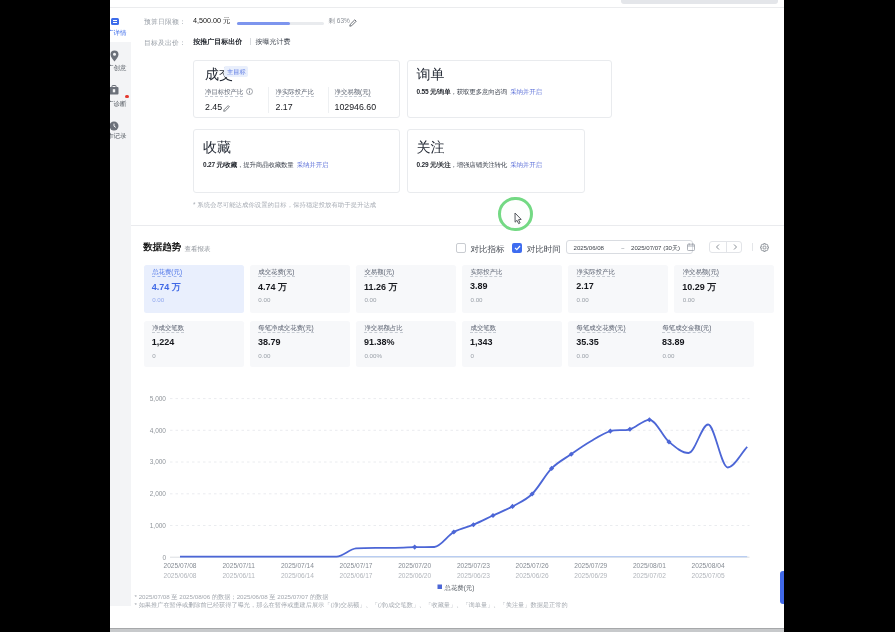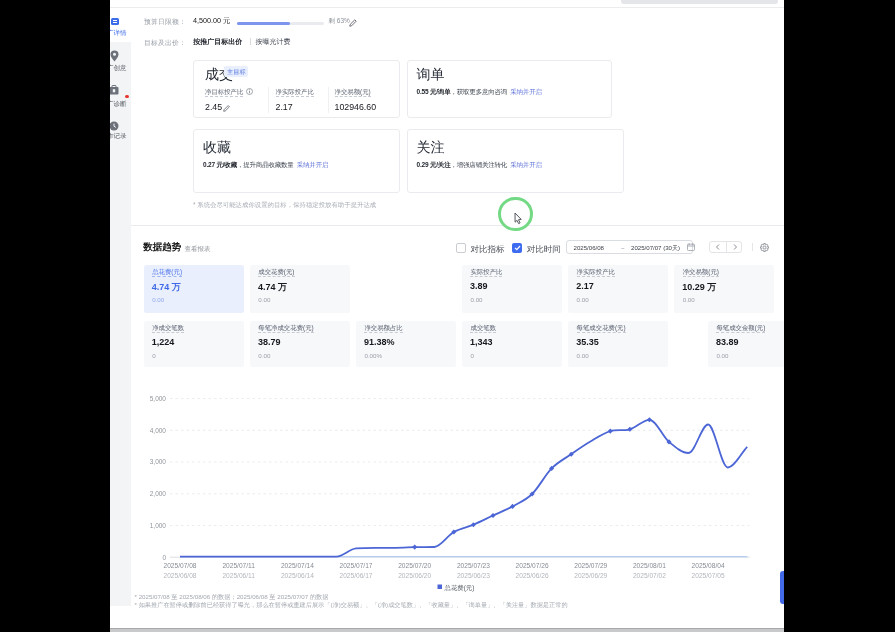--- a/index.html
+++ b/index.html
@@ -97,21 +97,21 @@
 <div class="card" style="left:297px;top:59.5px;width:205px;height:58px">
   <div class="ctitle" style="left:8.5px">询单</div>
   <div class="cbody" style="top:27.5px"><b>0.55 元/询单</b>，获取更多意向咨询 <span class="link">采纳并开启</span></div>
 </div>
 
 <div class="card" style="left:83px;top:129px;width:207px;height:63.5px">
   <div class="ctitle" style="left:9px;top:8.5px">收藏</div>
   <div class="cbody" style="left:9px;top:30.5px"><b>0.27 元/收藏</b>，提升商品收藏数量 <span class="link">采纳并开启</span></div>
 </div>
 
-<div class="card" style="left:297px;top:129px;width:217px;height:63.5px">
+<div class="card" style="left:297px;top:129px;width:178px;height:63.5px">
   <div class="ctitle" style="left:8.5px;top:8.5px">关注</div>
   <div class="cbody" style="top:30.5px"><b>0.29 元/关注</b>，增强店铺关注转化 <span class="link">采纳并开启</span></div>
 </div>
 <div class="ab" style="left:83px;top:200.5px;font-size:6.4px;color:#a8adb5">* 系统会尽可能达成你设置的目标，保持稳定投放有助于提升达成</div>
 
 <div class="ab" style="left:21px;top:225.3px;width:652.5px;height:1px;background:#eaebee"></div>
 <div class="ab" style="left:388.3px;top:196.8px;width:34.5px;height:34.5px;border-radius:50%;border:3.6px solid #74d984;background:#fdfefd;z-index:5"></div>
 <svg class="ab" style="left:403.5px;top:211.5px;z-index:6" width="9" height="13" viewBox="0 0 9 13">
       <path d="M1 1l6.2 6.4-2.7.3 1.6 3.2-1.5.7-1.6-3.3-1.9 1.9z" fill="#fdfdfd" stroke="#55595f" stroke-width="1"></path>
     </svg>
@@ -151,20 +151,25 @@
 <div class="tile t1" style="left:33.8px;top:265px;height:48px">
       <div class="tl"><span>总花费(元)</span></div>
       <div class="tv">4.74 万</div>
       <div class="ts">0.00</div>
     </div>
 <div class="tile" style="left:139.9px;top:265px;height:48px">
       <div class="tl"><span>成交花费(元)</span></div>
       <div class="tv">4.74 万</div>
       <div class="ts">0.00</div>
     </div>
+<div class="tile" style="left:246px;top:265px;height:48px">
+      <div class="tl"><span>交易额(元)</span></div>
+      <div class="tv">11.26 万</div>
+      <div class="ts">0.00</div>
+    </div>
 <div class="tile" style="left:352.1px;top:265px;height:48px">
       <div class="tl"><span>实际投产比</span></div>
       <div class="tv">3.89</div>
       <div class="ts">0.00</div>
     </div>
 <div class="tile" style="left:458.2px;top:265px;height:48px">
       <div class="tl"><span>净实际投产比</span></div>
       <div class="tv">2.17</div>
       <div class="ts">0.00</div>
     </div>
@@ -191,21 +196,21 @@
 <div class="tile" style="left:352.1px;top:321px;height:46px">
       <div class="tl"><span>成交笔数</span></div>
       <div class="tv">1,343</div>
       <div class="ts">0</div>
     </div>
 <div class="tile" style="left:458.2px;top:321px;height:46px">
       <div class="tl"><span>每笔成交花费(元)</span></div>
       <div class="tv">35.35</div>
       <div class="ts">0.00</div>
     </div>
-<div class="tile" style="left:598px;top:321px;height:46px">
+<div class="tile" style="left:544px;top:321px;height:46px">
       <div class="tl"><span>每笔成交金额(元)</span></div>
       <div class="tv">83.89</div>
       <div class="ts">0.00</div>
     </div>
 
 <svg class="ab" style="left:0;top:380px" width="673.5" height="215" viewBox="0 380 673.5 215">
 <line x1="60" x2="639.5" y1="525.5" y2="525.5" stroke="#eaecef" stroke-width="1" stroke-dasharray="2.5,3"></line>
 <line x1="60" x2="639.5" y1="493.8" y2="493.8" stroke="#eaecef" stroke-width="1" stroke-dasharray="2.5,3"></line>
 <line x1="60" x2="639.5" y1="462.0" y2="462.0" stroke="#eaecef" stroke-width="1" stroke-dasharray="2.5,3"></line>
 <line x1="60" x2="639.5" y1="430.3" y2="430.3" stroke="#eaecef" stroke-width="1" stroke-dasharray="2.5,3"></line>

